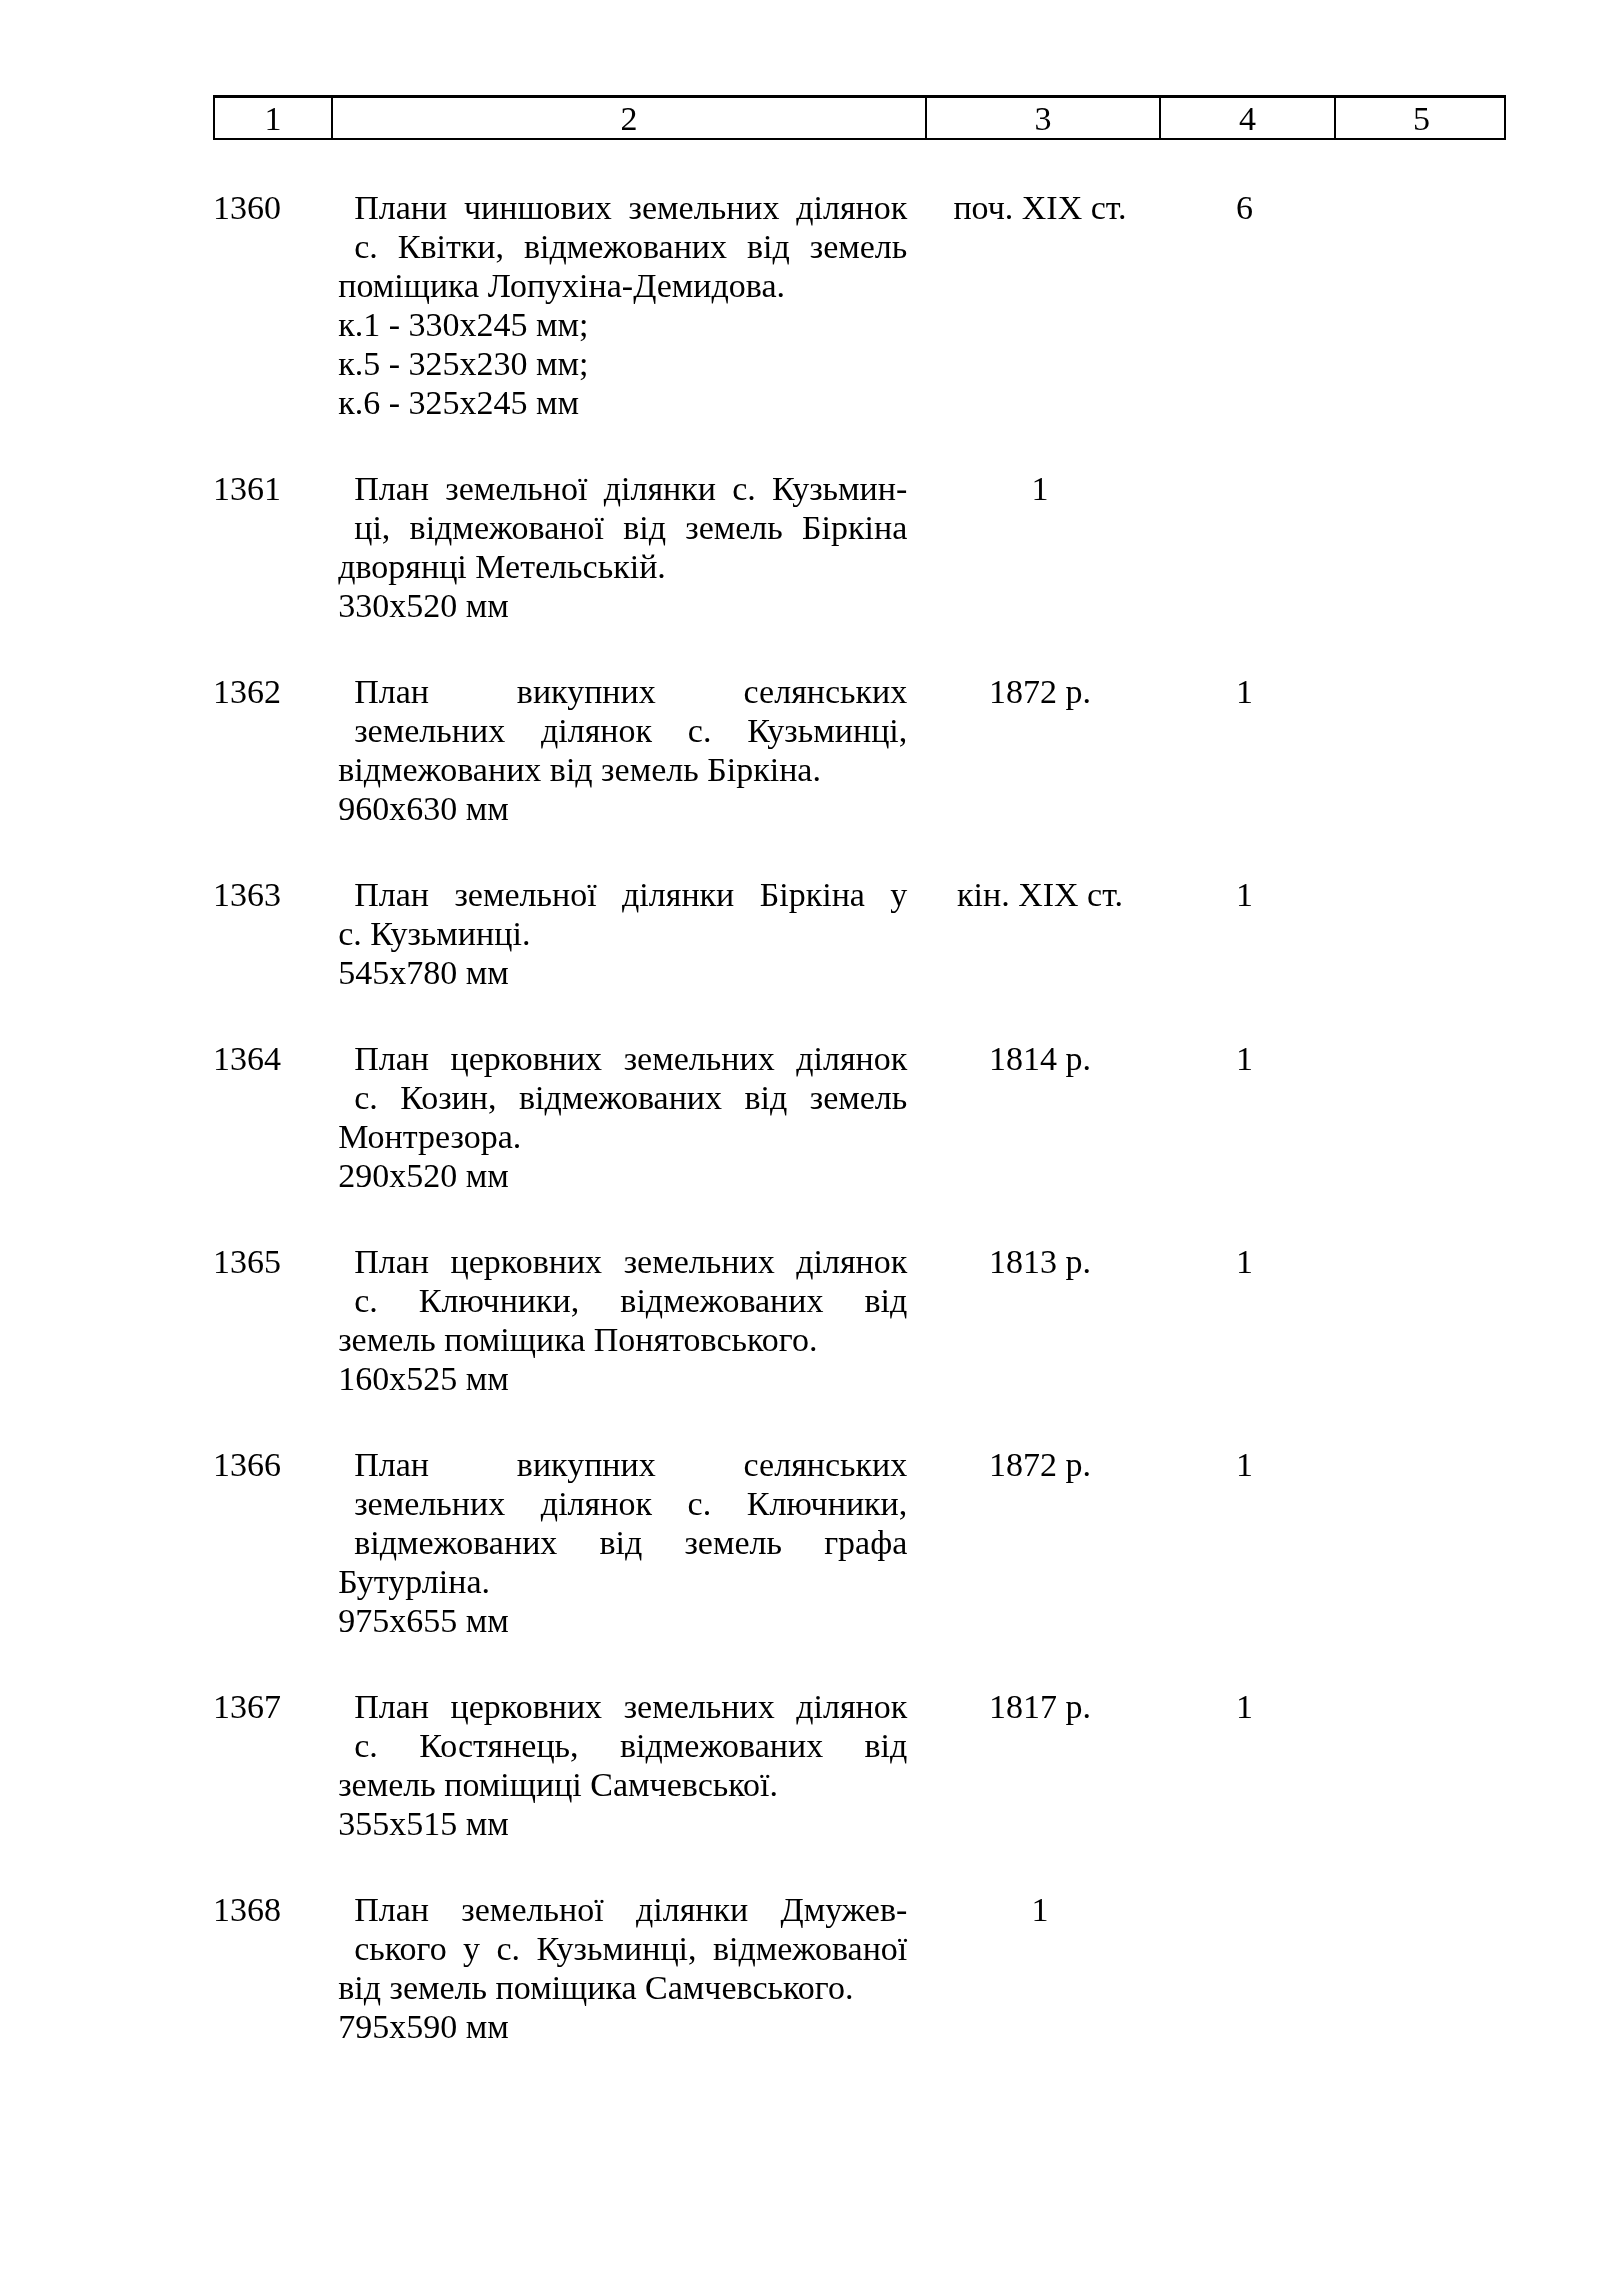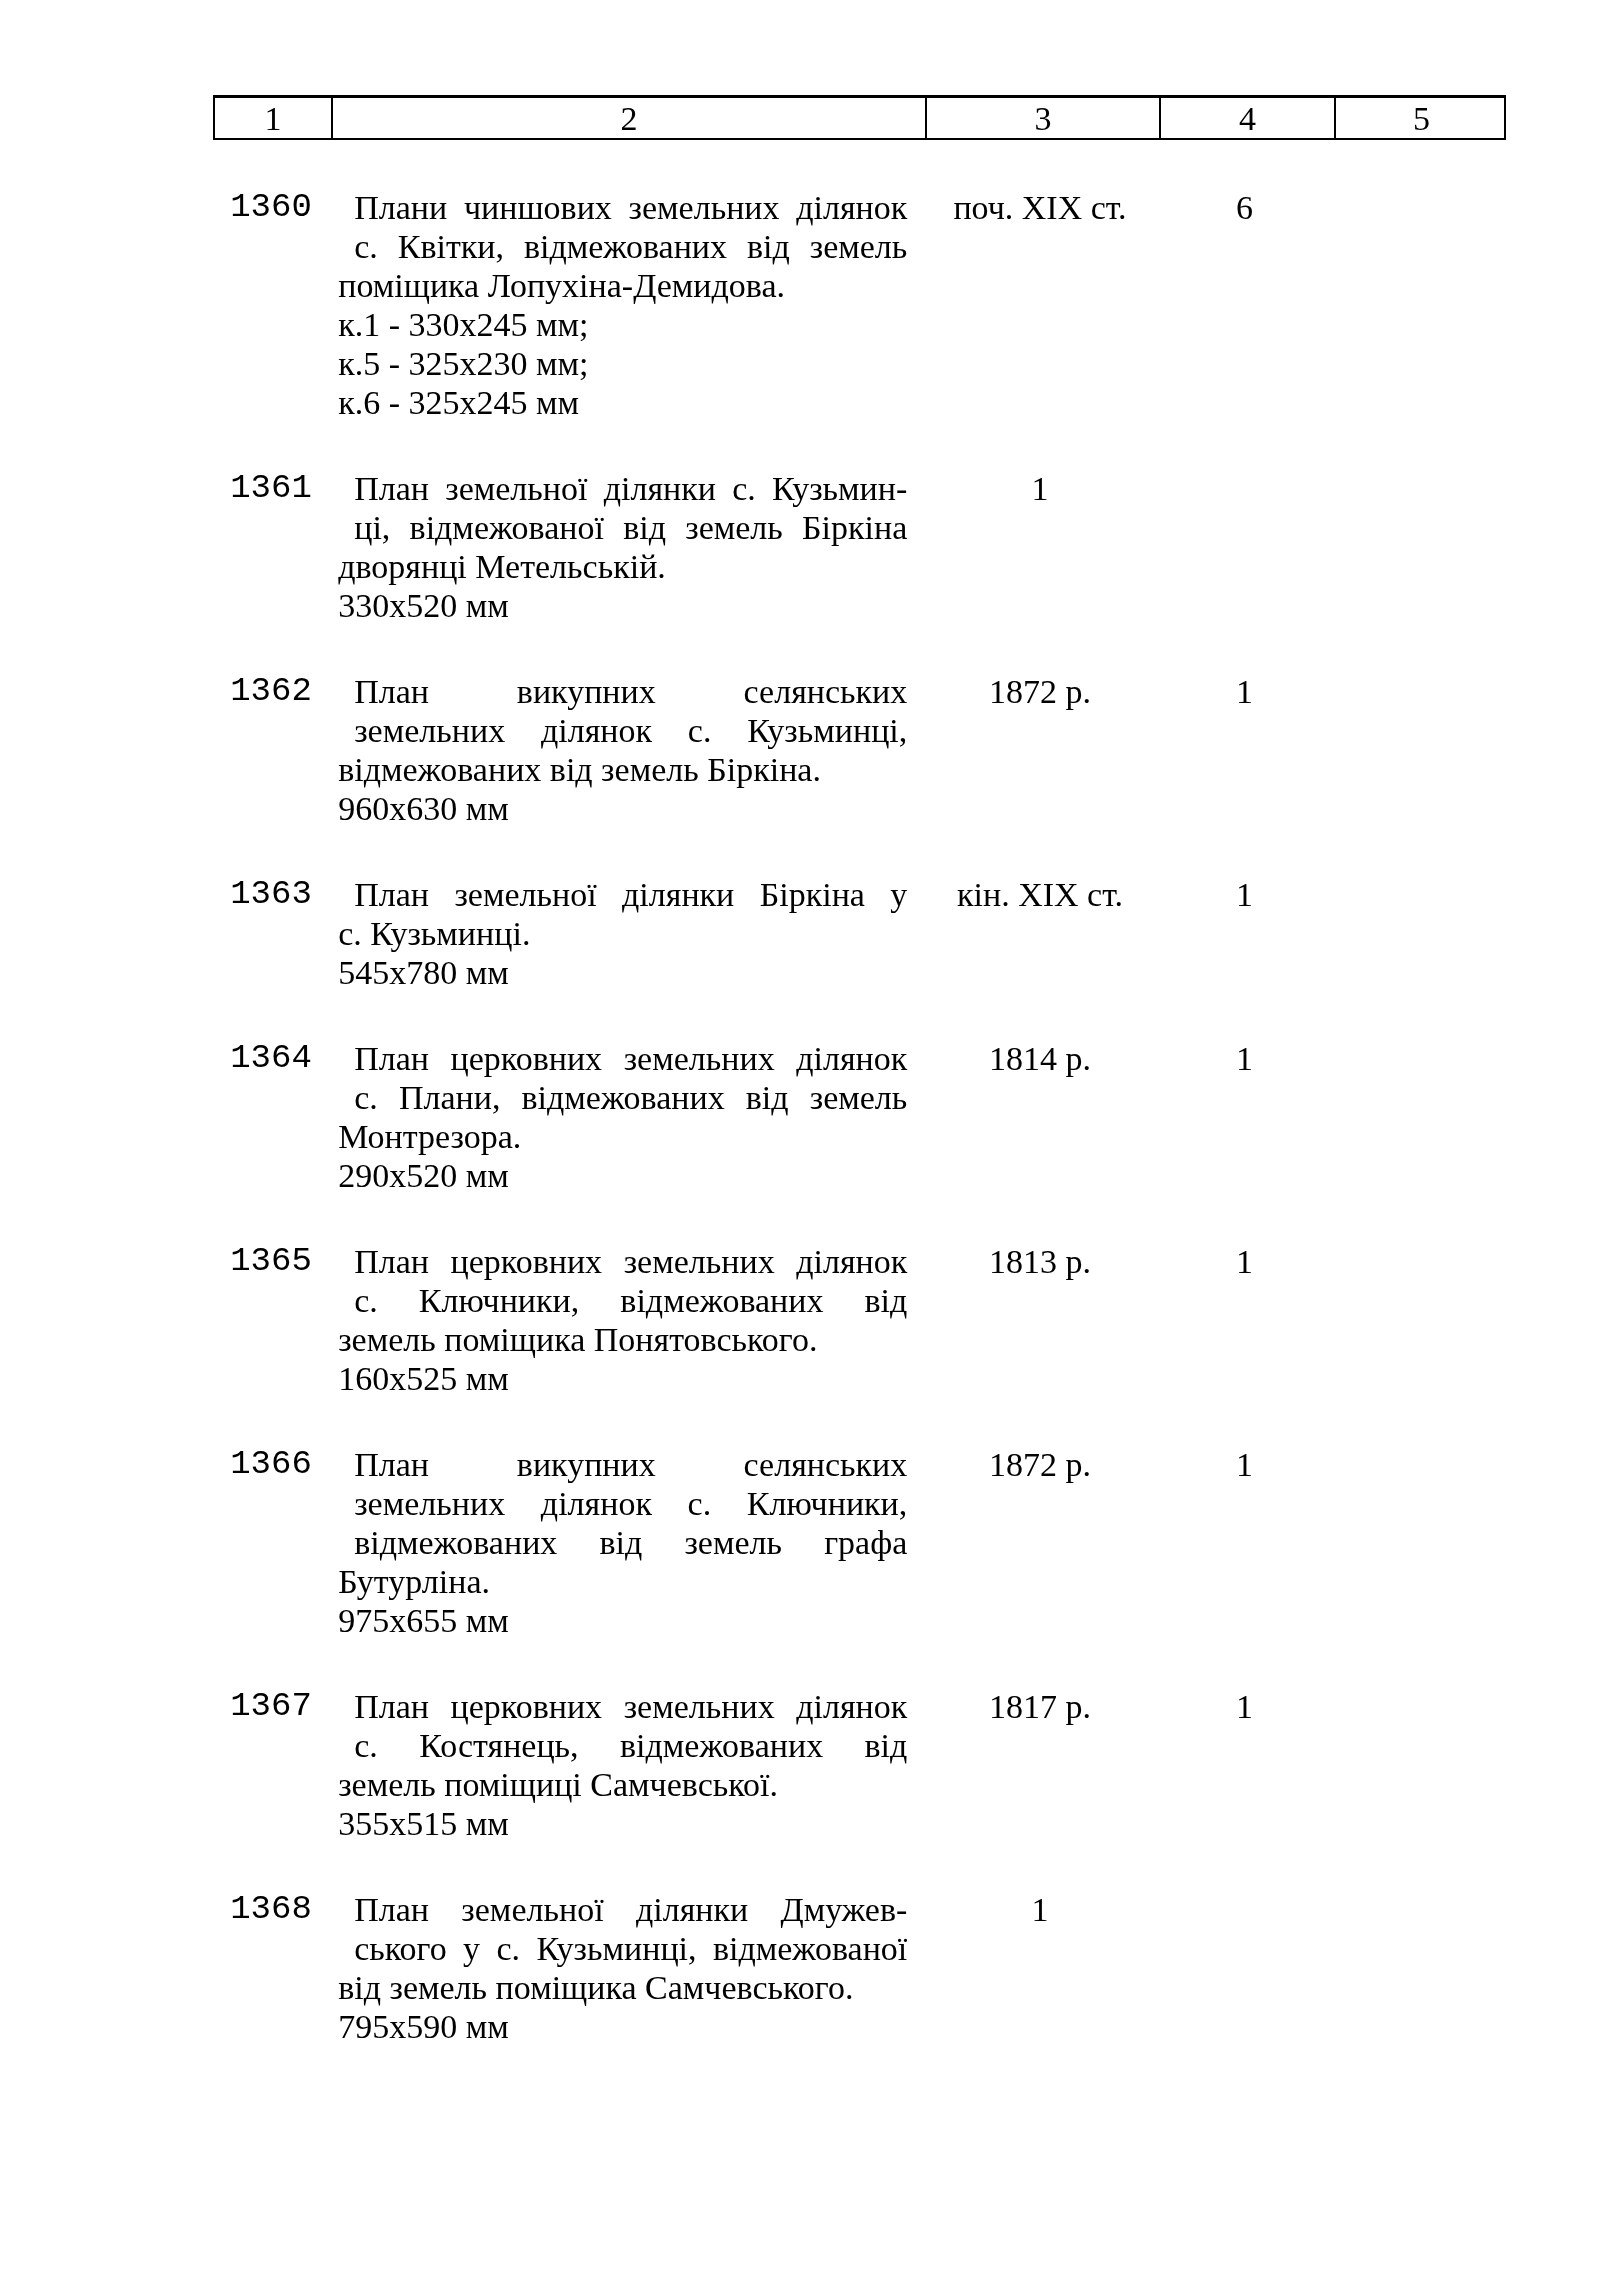--- a/index.html
+++ b/index.html
@@ -46,21 +46,21 @@
     left: 213px;
     top: 188px;
     width: 1293px;
   }
   .row {
     display: grid;
     grid-template-columns: 116px 594px 234px 175px 173px;
     margin-bottom: 47px;
   }
   .cell { box-sizing: border-box; }
-  .num   { text-align: center; font-family: Liberation Mono, monospace; }
+  .num   { text-align: left; }
   .desc  { padding-left: 9.2px; padding-right: 15.7px; }
   .date  { text-align: center; }
   .count { text-align: center; }
   .line  { white-space: normal; }
   .line.j {
     text-align: justify;
     text-align-last: justify;
     margin-left: 16px;
   }
 </style>
@@ -127,21 +127,21 @@
         </div>
     <div class="cell date">кін. XIX ст.</div>
     <div class="cell count">1</div>
     <div class="cell blank"></div>
   </div>
 
   <div class="row">
     <div class="cell num">1364</div>
     <div class="cell desc">
           <div class="line j">План церковних земельних ділянок</div>
-          <div class="line j">с. Плани, відмежованих від земель</div>
+          <div class="line j">с. Козин, відмежованих від земель</div>
           <div class="line">Монтрезора.</div>
           <div class="line">290х520 мм</div>
         </div>
     <div class="cell date">1814 р.</div>
     <div class="cell count">1</div>
     <div class="cell blank"></div>
   </div>
 
   <div class="row">
     <div class="cell num">1365</div>

